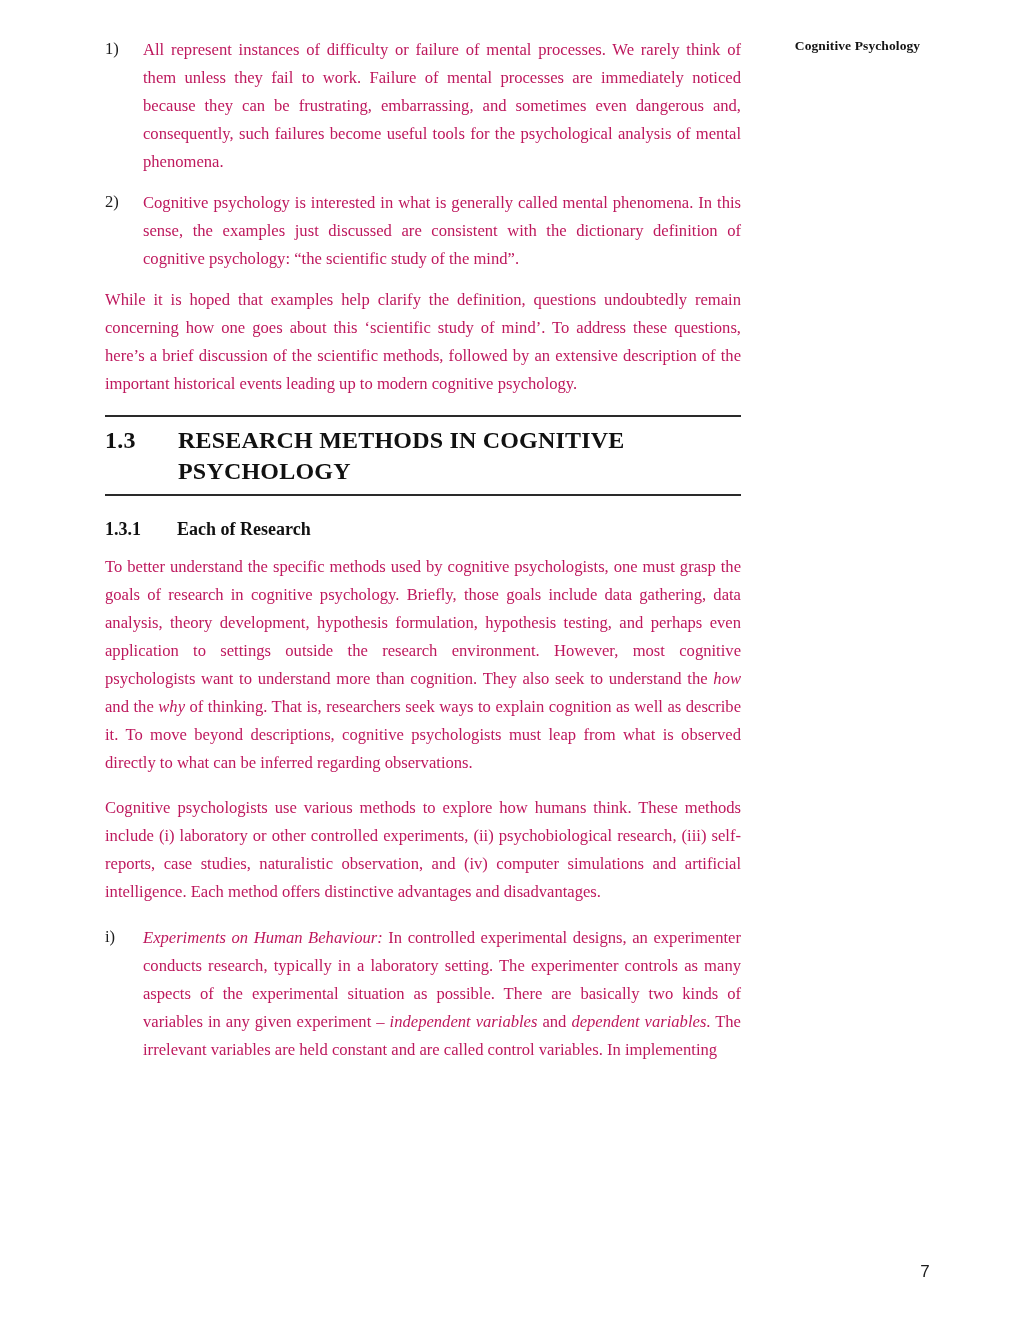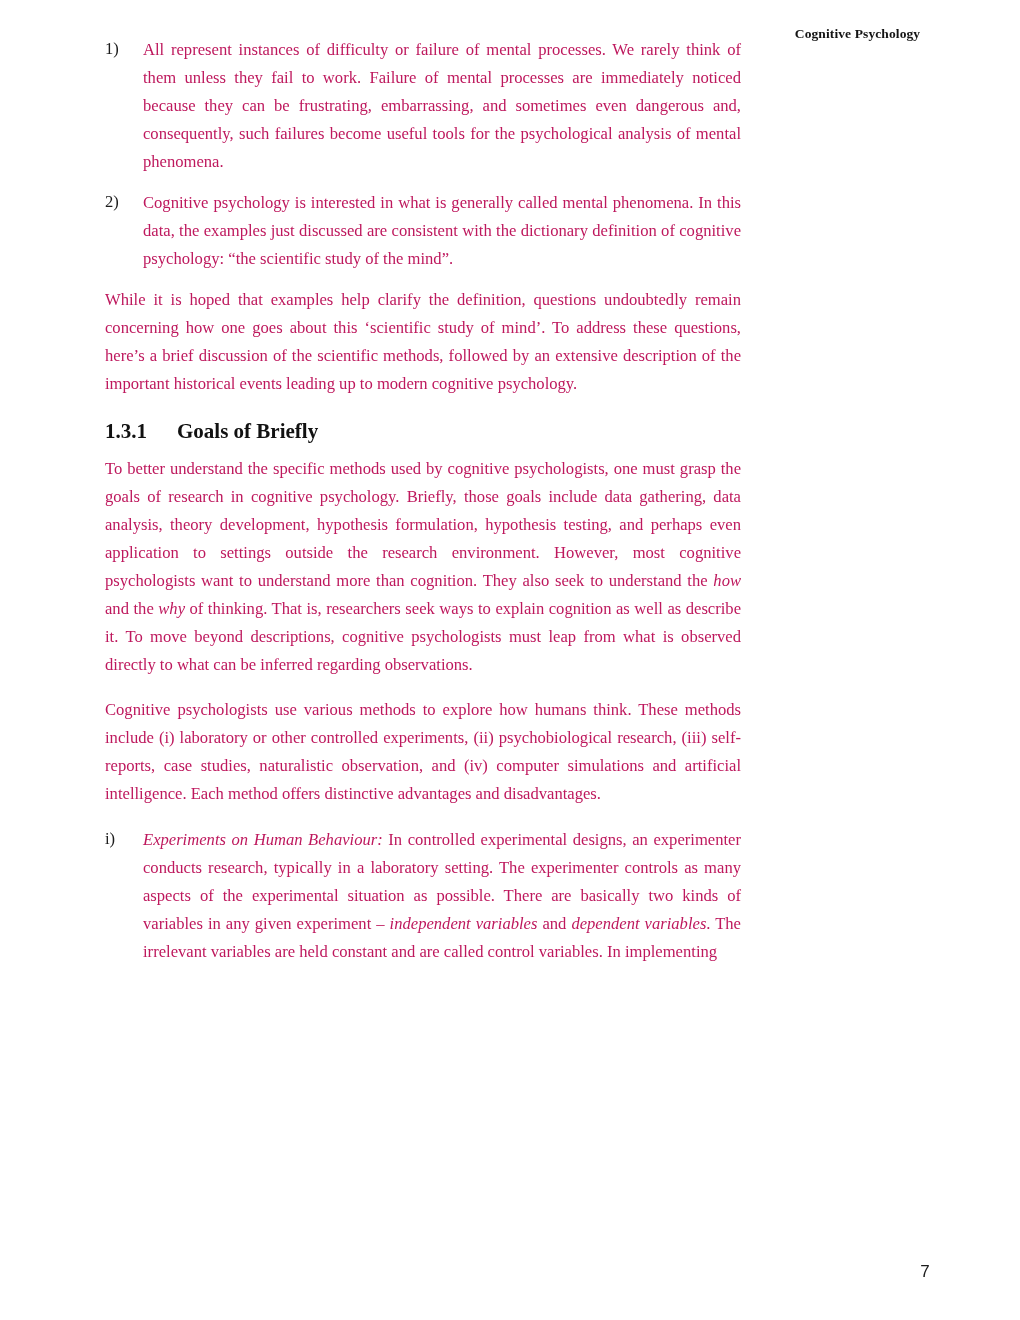--- a/index.html
+++ b/index.html
@@ -18,21 +18,21 @@
   }
 
   .page {
     position: absolute;
     inset: 0;
   }
 
   
   .running-header {
     position: absolute;
-    top: 26px;
+    top: 38px;
     left: 760px;
     width: 195px;
     text-align: center;
     font-family: "Liberation Serif", "DejaVu Serif", serif;
     font-weight: bold;
     font-size: 13.5px;
     letter-spacing: 0.1px;
     color: #141414;
     white-space: nowrap;
   }
@@ -122,21 +122,21 @@
   .section-heading .sec-title {
     display: block;
     padding-left: 73px;
     text-align: left;
   }
 
   
   .subheading {
     position: relative;
     font-weight: bold;
-    font-size: 21px;
+    font-size: 18px;
     line-height: 26px;
     color: #111111;
     margin-top: 20px;
     margin-bottom: 11px;
     padding-left: 72px;
   }
   .subheading .sub-num {
     position: absolute;
     left: 0;
     top: 0;
@@ -166,30 +166,38 @@
 
   <div class="column">
 
     <div class="num-item">
       <span class="marker">1)</span>
       <p class="li-body">All represent instances of difficulty or failure of mental processes. We rarely think of them unless they fail to work. Failure of mental processes are immediately noticed because they can be frustrating, embarrassing, and sometimes even dangerous and, consequently, such failures become useful tools for the psychological analysis of mental phenomena.</p>
     </div>
 
     <div class="num-item">
       <span class="marker">2)</span>
-      <p class="li-body">Cognitive psychology is interested in what is generally called mental phenomena. In this data, the examples just discussed are consistent with the dictionary definition of cognitive psychology: “the scientific study of the mind”.</p>
+      <p class="li-body">Cognitive psychology is interested in what is generally called mental phenomena. In this sense, the examples just discussed are consistent with the dictionary definition of cognitive psychology: “the scientific study of the mind”.</p>
     </div>
 
     <p class="para">While it is hoped that examples help clarify the definition, questions undoubtedly remain concerning how one goes about this ‘scientific study of mind’. To address these questions, here’s a brief discussion of the scientific methods, followed by an extensive description of the important historical events leading up to modern cognitive psychology.</p>
 
+    <div class="section-block">
+      <div class="rule"></div>
+      <div class="section-heading">
+        <span class="sec-num">1.3</span>
+        <span class="sec-title">RESEARCH METHODS IN COGNITIVE PSYCHOLOGY</span>
+      </div>
+      <div class="rule bottom"></div>
+    </div>
 
 
     <div class="subheading">
       <span class="sub-num">1.3.1</span>
-      <span>Goals of Briefly</span>
+      <span>Each of Research</span>
     </div>
     <p class="para"><span>To better understand the specific methods used by cognitive psychologists, one must grasp the goals of research in cognitive psychology. Briefly, those goals include data gathering, data analysis, theory development, hypothesis formulation, hypothesis testing, and perhaps even application to settings outside the research environment. However, most cognitive psychologists want to understand more than cognition. They  also seek to understand the </span><em class="it">how</em><span> and the </span><em class="it">why</em><span> of thinking. That is, researchers seek ways to explain cognition as well as describe it. To move beyond descriptions, cognitive psychologists must leap from what is observed directly to what can be inferred regarding observations.</span></p>
 
     <p class="para">Cognitive psychologists use various methods to explore how humans think. These methods include (i) laboratory or other controlled experiments, (ii) psychobiological research, (iii) self-reports, case studies, naturalistic observation, and (iv) computer simulations and artificial intelligence. Each method offers distinctive advantages and disadvantages.</p>
 
     <div class="roman-item">
       <span class="marker">i)</span>
       <p class="li-body"><span class="bold-it">Experiments on Human Behaviour:</span><span> In controlled experimental designs, an experimenter conducts research, typically in a laboratory setting. The experimenter controls as many aspects of the experimental situation as possible. There are basically two kinds of variables in any given experiment – </span><em class="it">independent variables</em><span> and </span><em class="it">dependent variables</em><span>. The irrelevant variables are held constant and are called control variables. In implementing</span></p>
     </div>
 

